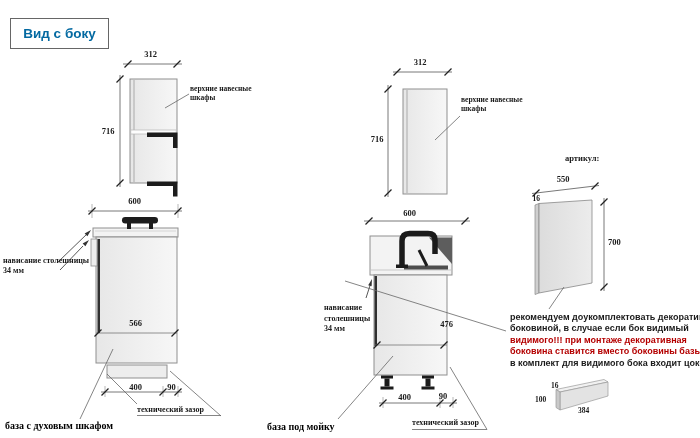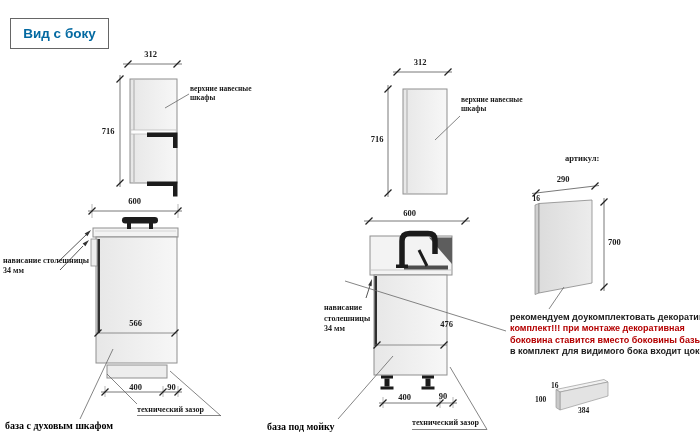--- a/index.html
+++ b/index.html
@@ -207,27 +207,28 @@
   <span class="lbl fs75 wrap" style="left:461px;top:95px;width:62px;line-height:9px;">верхние навесные шкафы</span>
   <span class="lbl fs85 ctr" style="left:396px;top:209px;width:27px;">600</span>
   <span class="lbl fs8 wrap" style="left:324px;top:303px;width:54px;line-height:10.5px;">нависание столешницы 34 мм</span>
   <span class="lbl fs85 ctr" style="left:389px;top:320px;width:27px;margin-left:44px;">476</span>
   <span class="lbl fs85 ctr" style="left:391px;top:393px;width:27px;">400</span>
   <span class="lbl fs85 ctr" style="left:435.5px;top:392px;width:15px;">90</span>
   <span class="lbl fs8" style="left:412px;top:417.5px;">технический зазор</span>
   <span class="lbl cap" style="left:267px;top:420.5px;">база под мойку</span>
 
   <span class="lbl fs85" style="left:534px;top:154px;margin-left:31px;">артикул:</span>
-  <span class="lbl fs85 ctr" style="left:549.5px;top:175px;width:27px;">290</span>
+  <span class="lbl fs85 ctr" style="left:549.5px;top:175px;width:27px;">550</span>
   <span class="lbl fs75" style="left:532.5px;top:194.5px;">16</span>
   <span class="lbl fs85" style="left:608px;top:238px;">700</span>
 
   <div class="note">
     <div>рекомендуем доукомплектовать декоративной</div>
-    <div class="red">комплект!!! при монтаже декоративная</div>
+    <div>боковиной, в случае если бок видимый</div>
+    <div class="red">видимого!!! при монтаже декоративная</div>
     <div class="red">боковина ставится вместо боковины базы лдсп</div>
     <div>в комплект для видимого бока входит цоколь:</div>
   </div>
 
   <span class="lbl fs75" style="left:551px;top:382px;">16</span>
   <span class="lbl fs75" style="left:535px;top:395.5px;">100</span>
   <span class="lbl fs75" style="left:578px;top:406.5px;">384</span>
 
 </div>
 

